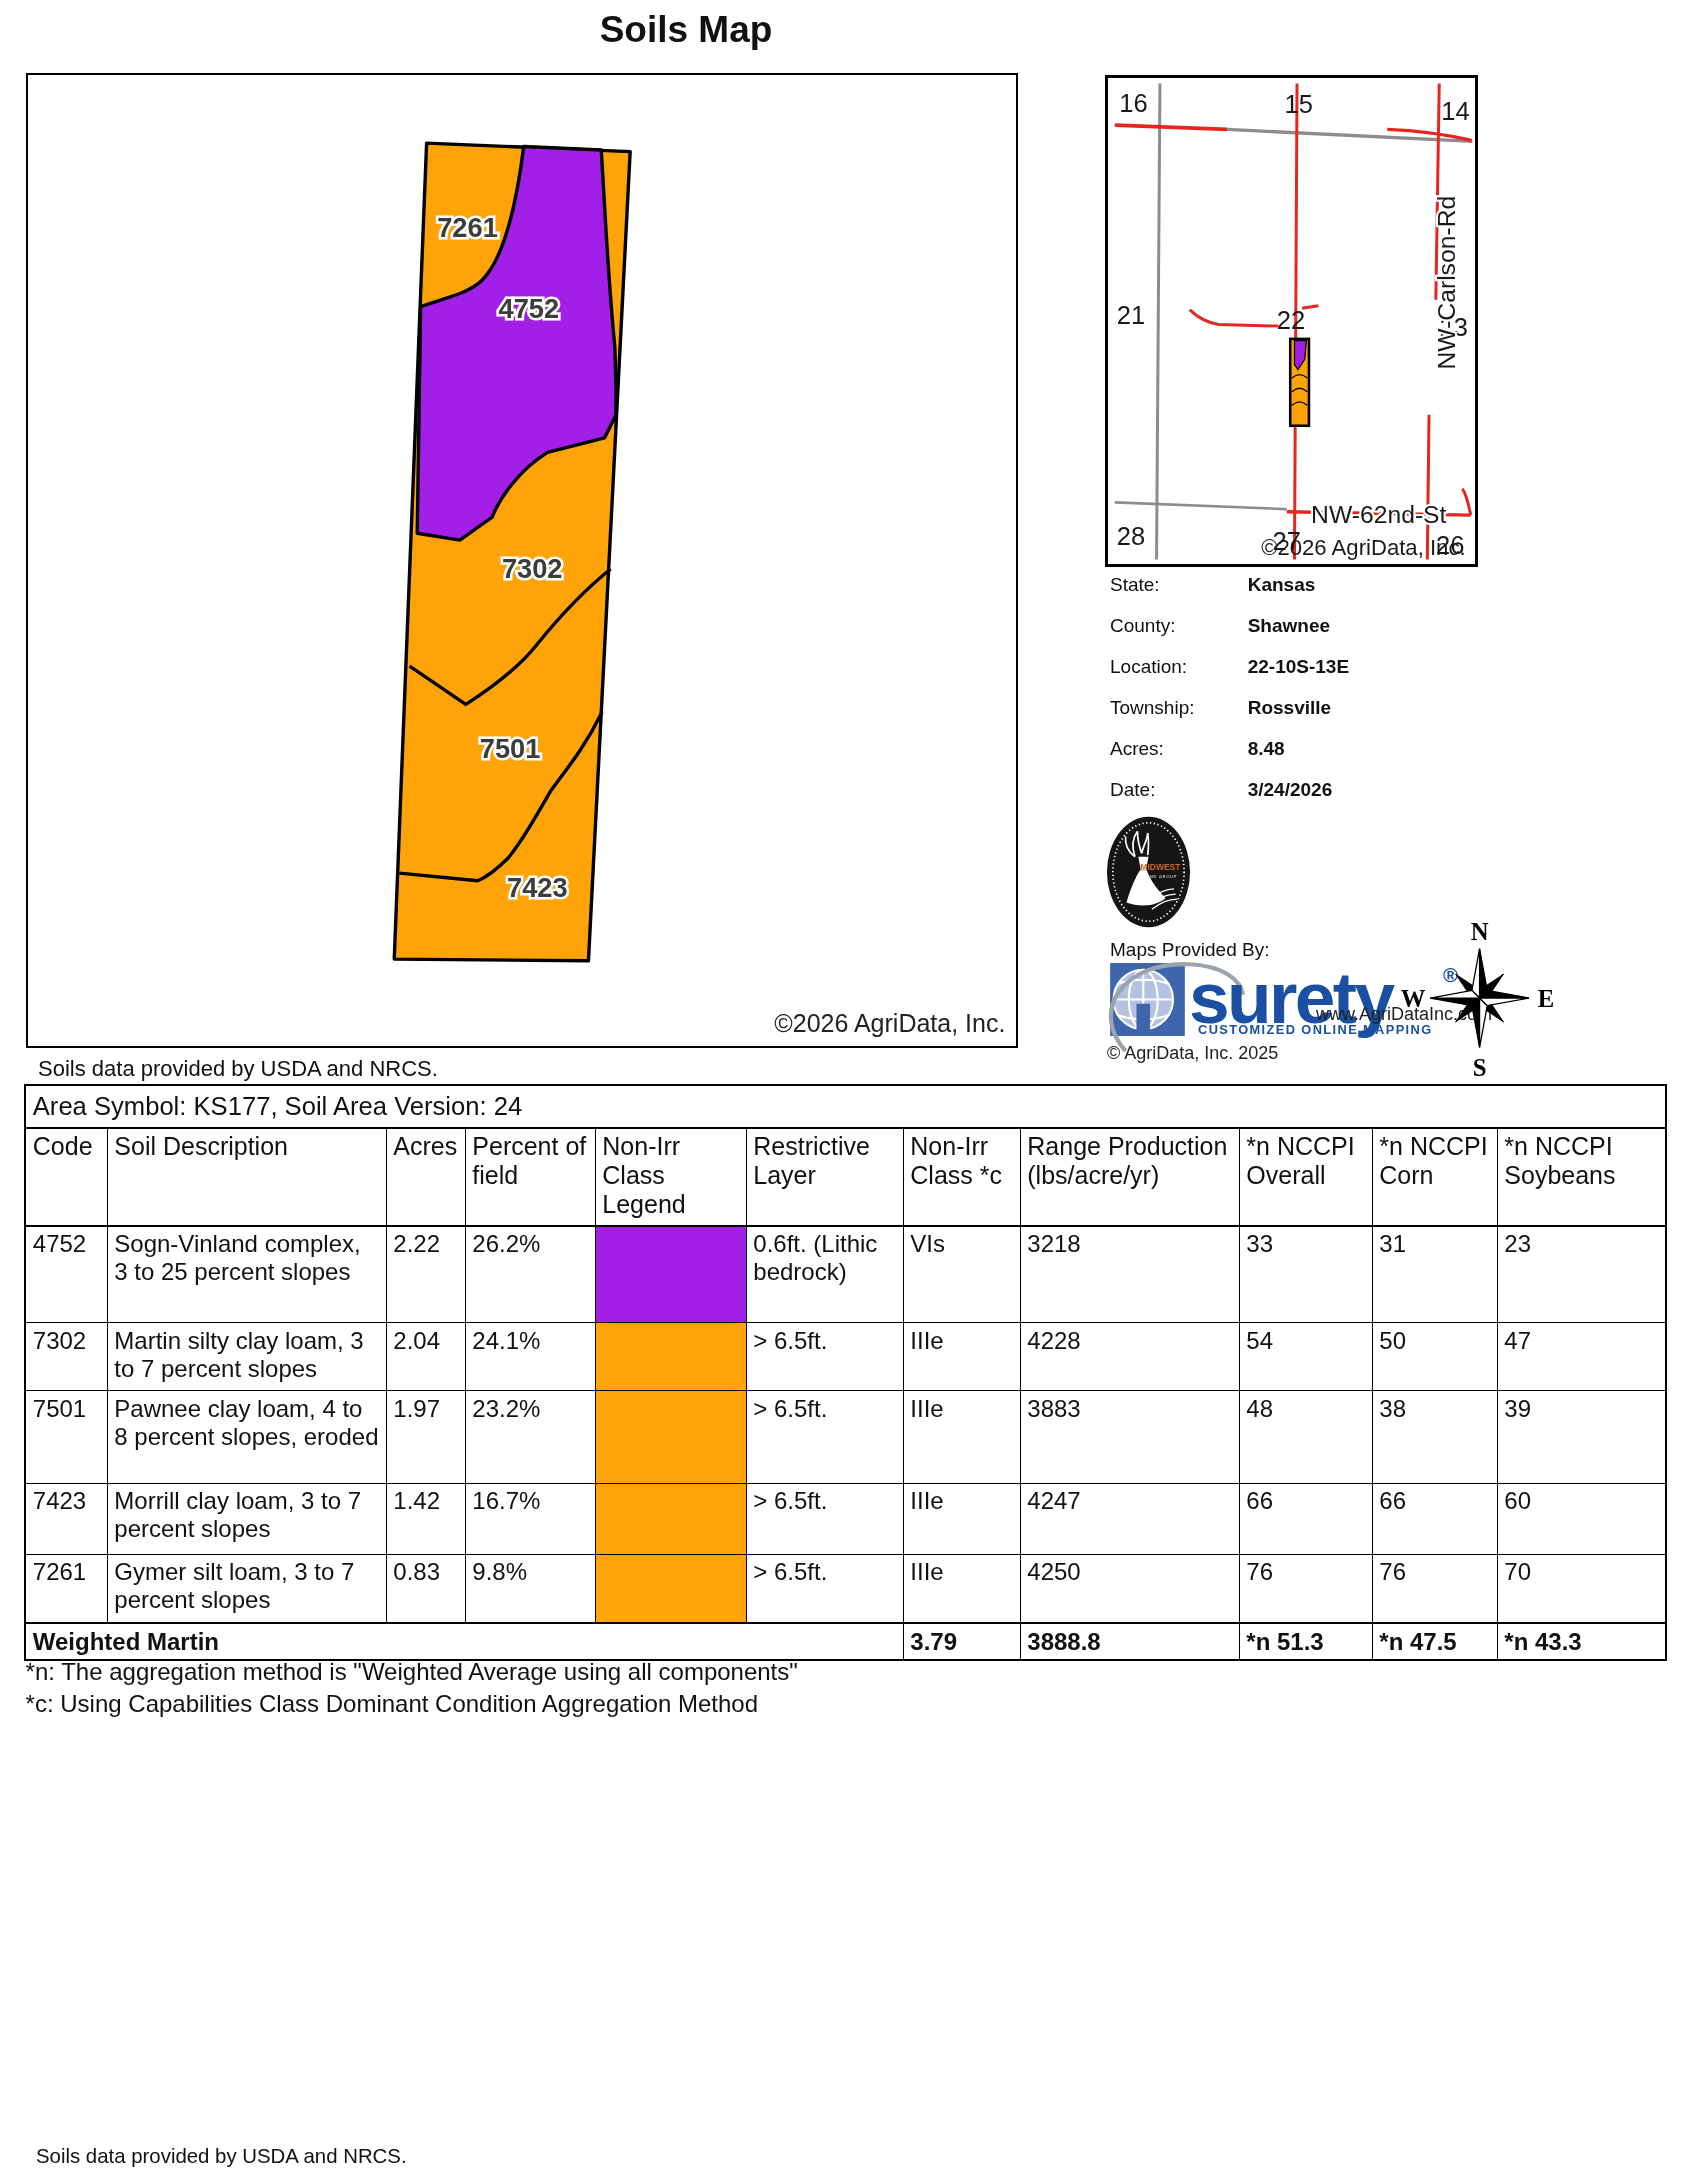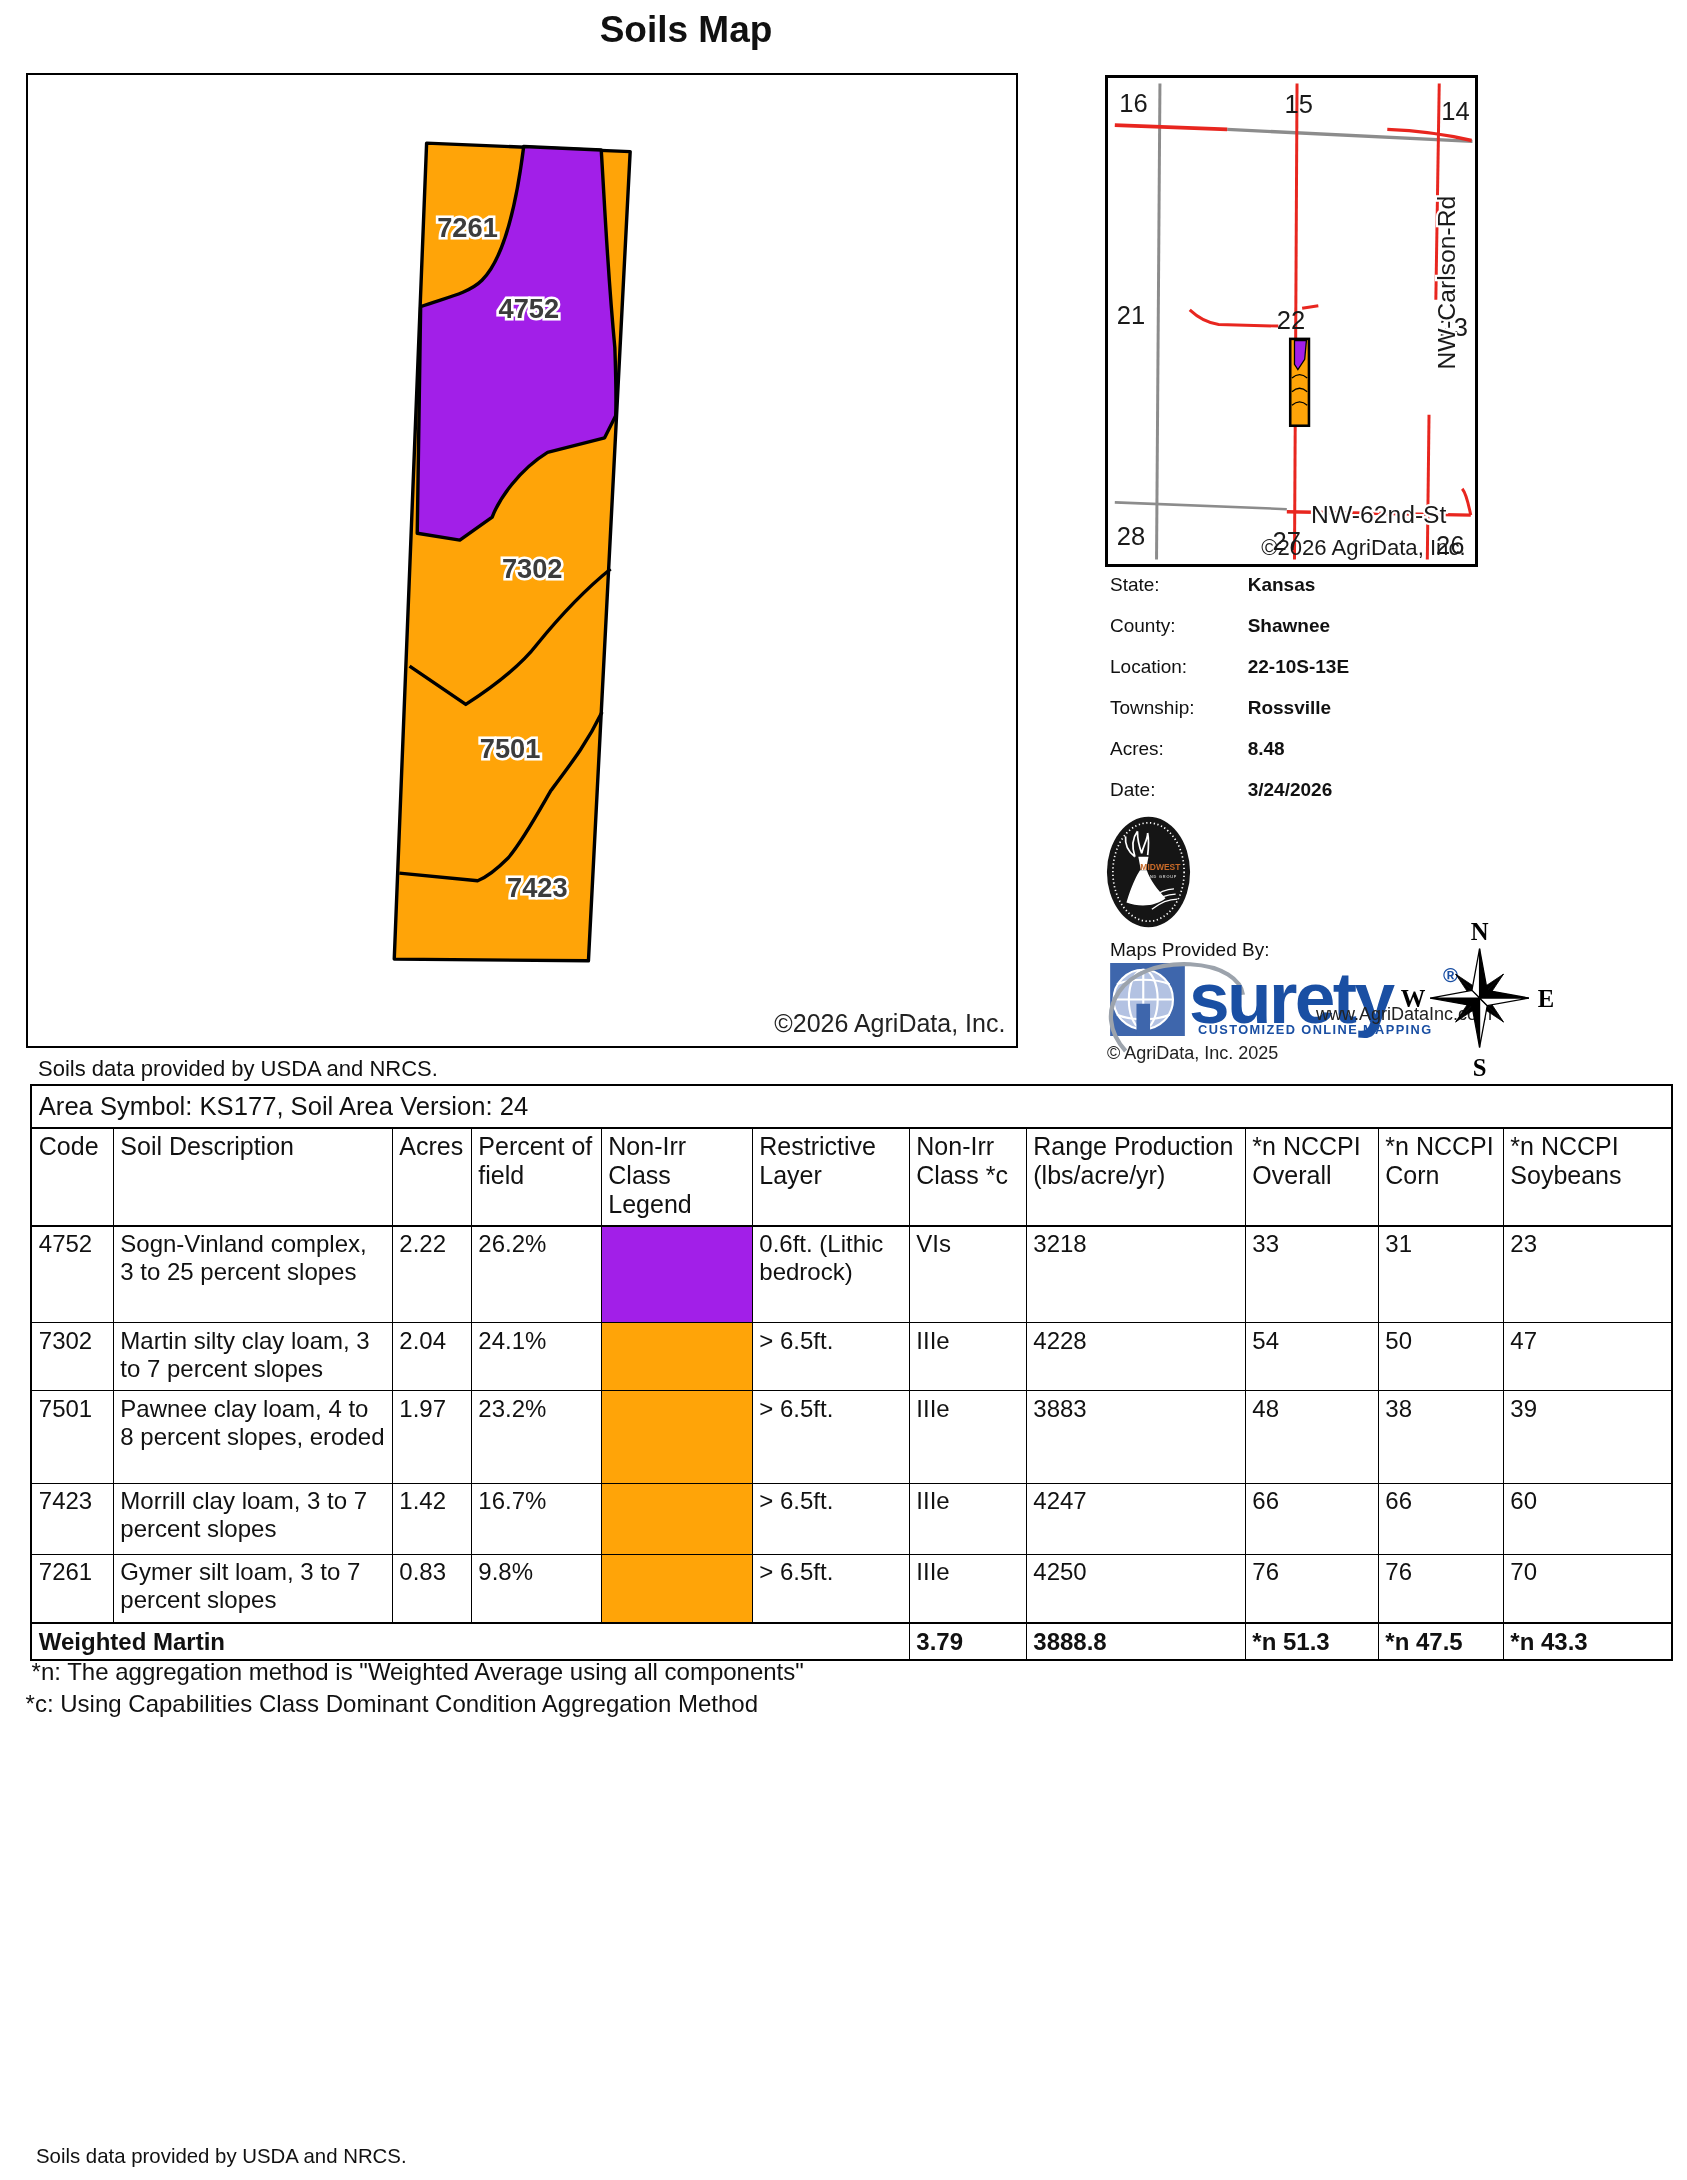--- a/index.html
+++ b/index.html
@@ -42,34 +42,34 @@
               letter-spacing:1.4px;}
   .agri-copy{left:1107px;top:1043px;font-size:18px;color:#222;}
   .agri-url{left:1316px;top:1004px;font-size:18px;color:#222;}
 
   
   .compass{left:1401px;top:918px;width:158px;height:166px;}
   .compass text{font-family:"Liberation Serif", serif;font-weight:bold;font-size:29px;fill:#000;
                 text-anchor:middle;}
 
   
-  .soil-table{left:30px;top:1084px;width:1640px;border-collapse:collapse;table-layout:fixed;
+  .soil-table{left:24px;top:1084px;width:1640px;border-collapse:collapse;table-layout:fixed;
               position:absolute;font-size:24px;}
   .soil-table td,.soil-table th{border:1.7px solid #000;padding:3.4px 6.8px;vertical-align:top;
               font-weight:normal;text-align:left;overflow:hidden;}
   .soil-table{border:2.6px solid #000;}
   .area-row td{font-size:25.6px;height:34px;vertical-align:middle;border-bottom:2.6px solid #000;}
   .hdr-row th{font-size:25px;height:89px;border-bottom:2.6px solid #000;}
   .num{text-align:right;}
   .r0 td{height:89px;} .r1 td{height:60px;} .r2 td{height:85px;}
   .r3 td{height:63px;} .r4 td{height:61px;}
   .wavg td{height:25.6px;font-weight:bold;vertical-align:middle;border-top:2.6px solid #000;}
   .swatch{padding:0;}
 
-  .footnote1{left:25.6px;top:1658px;font-size:24px;margin-left:6px;}
+  .footnote1{left:25.6px;top:1658px;font-size:24px;}
   .footnote2{left:25.6px;top:1690px;font-size:24px;}
   .bottom-note{left:36px;top:2145px;font-size:20.4px;}
 </style>
 </head>
 <body>
 
 <div class="page">
 
   <div class="abs title">Soils Map</div>
 

